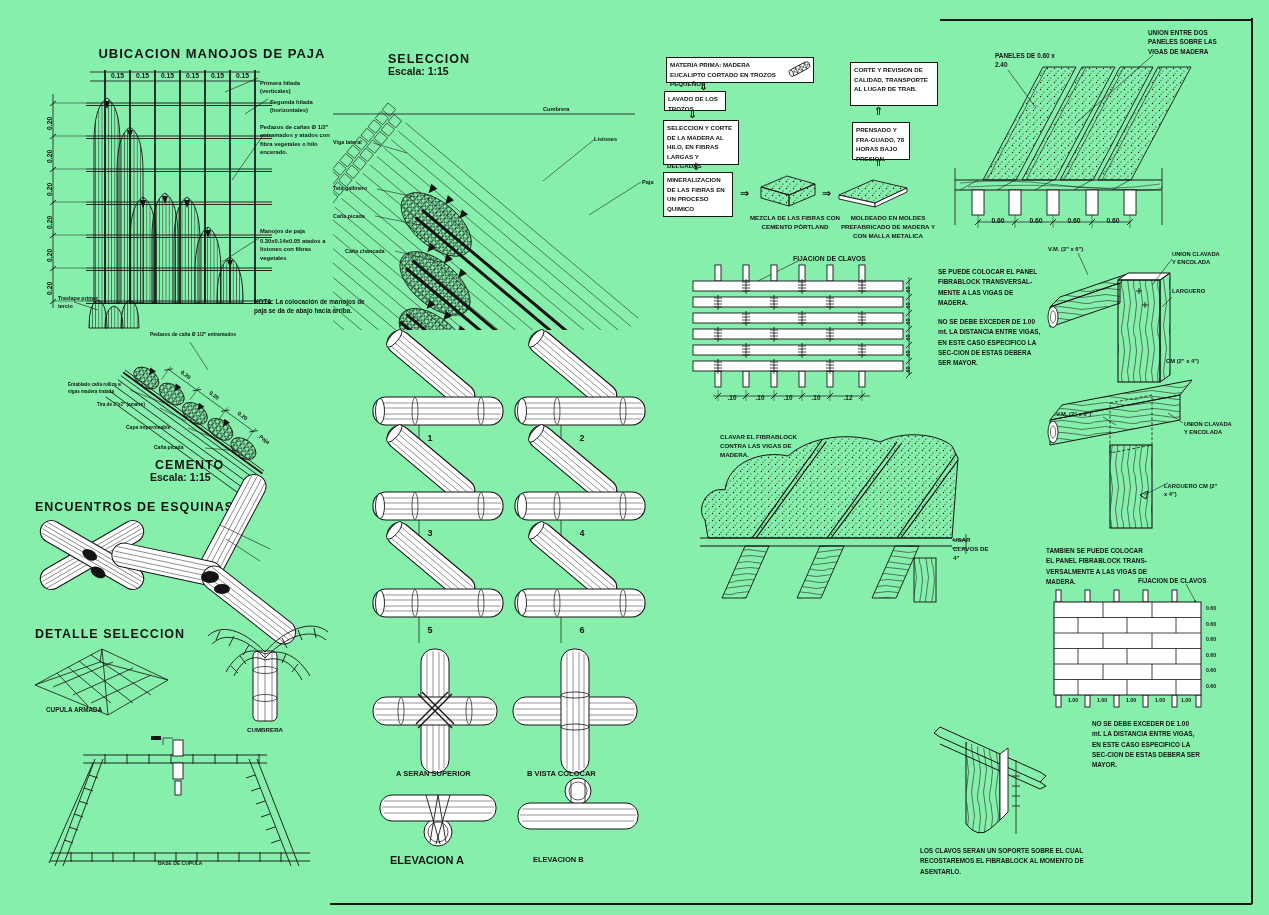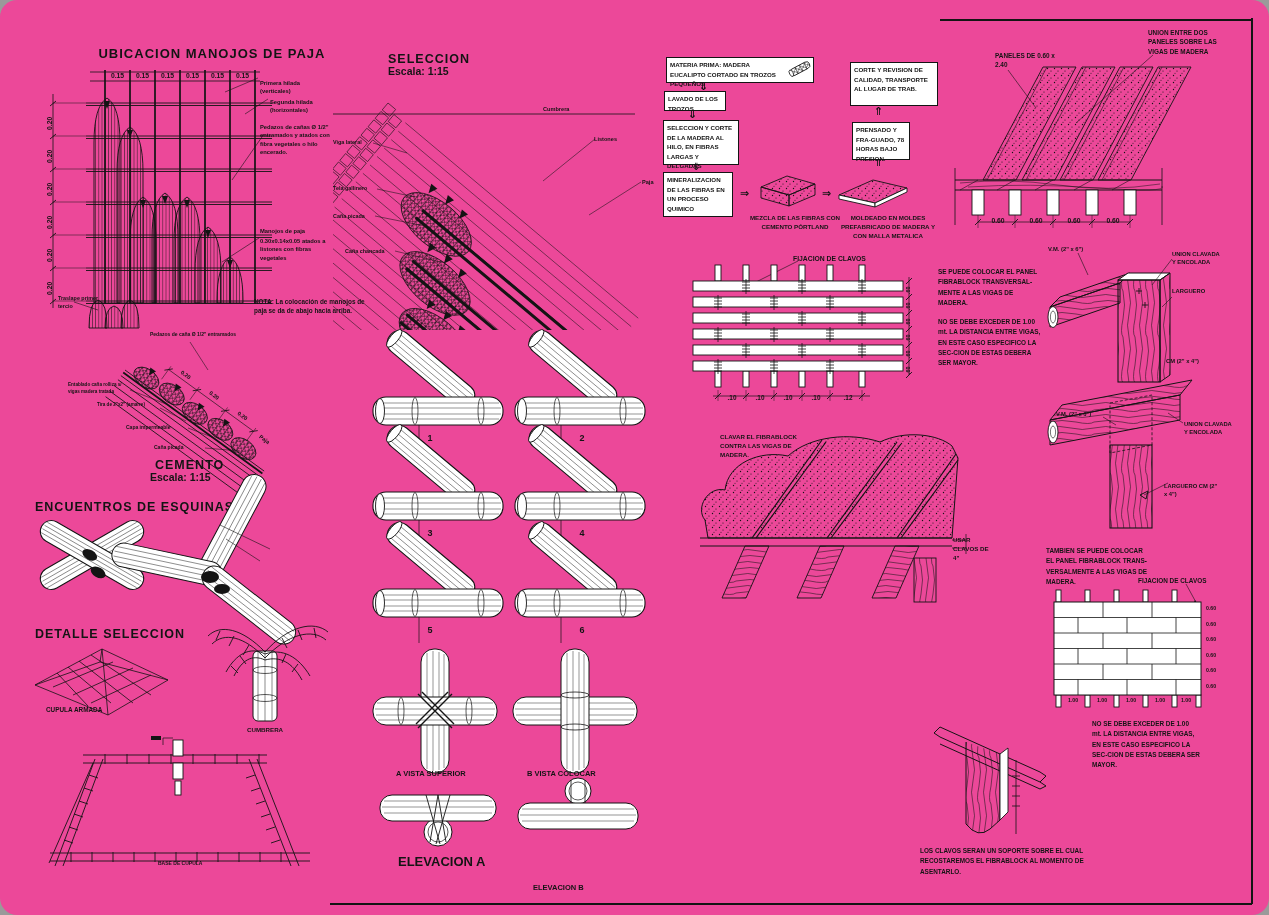--- a/index.html
+++ b/index.html
@@ -1,17 +1,17 @@
 <!DOCTYPE html>
 <html><head>
 <meta charset="utf-8">
 <style>
   html,body{margin:0;padding:0;background:#9a9a9a;}
-  #sheet{position:relative;width:1269px;height:915px;background:#ec4899;overflow:hidden;
-         font-family:"Liberation Sans",sans-serif;color:#141414;border-radius:17px;}
+  #sheet{position:relative;width:1269px;height:915px;background:#86efac;overflow:hidden;
+         font-family:"Liberation Sans",sans-serif;color:#141414;}
   .L{position:absolute;font-weight:bold;color:#141414;line-height:1.45;
      font-family:"Liberation Sans",sans-serif;white-space:normal;}
   .ctr{text-align:center;}
   .rot{transform:rotate(-90deg);transform-origin:0 0;white-space:nowrap;}
   .box{position:absolute;border:1.6px solid #141414;background:#fff;font-weight:bold;
        color:#141414;line-height:1.55;padding:2px 3px;box-sizing:border-box;}
   .arr{position:absolute;font-weight:bold;color:#141414;font-family:"DejaVu Sans",sans-serif;line-height:1;}
   .bline{position:absolute;background:#141414;}
   svg{position:absolute;overflow:visible;}
   svg.clip{overflow:hidden;}
@@ -630,22 +630,22 @@
     </g>
 
     <g transform="translate(218,168)">
       <circle cx="0" cy="-22" r="13" fill="#fff" stroke="#141414" stroke-width="1"></circle>
       <circle cx="0" cy="-22" r="9" fill="none" stroke="#141414" stroke-width="0.7"></circle>
       <rect x="-60" y="-10" width="120" height="26" rx="12" fill="#fff" stroke="#141414" stroke-width="1"></rect>
       <path d="M-56 -4 H56 M-58 2 H58 M-56 8 H56" stroke="#141414" stroke-width="0.45" fill="none"></path>
       <path d="M-7 -33 L-7 -10 M7 -33 L7 -10" stroke="#141414" stroke-width="0.8" fill="none"></path>
     </g>
   </svg>
-  <div class="L" style="left:396px;top:769px;font-size:7.5px;">A VISTA SUPERIOR</div>
+  <div class="L" style="left:396px;top:769px;font-size:7.5px;">A SERAN SUPERIOR</div>
   <div class="L" style="left:527px;top:769px;font-size:7.5px;">B VISTA COLOCAR</div>
-  <div class="L" style="left:398px;top:853px;font-size:13px;">ELEVACION A</div>
-  <div class="L" style="left:533px;top:855px;font-size:7.5px;margin-top:28px;">ELEVACION B</div>
+  <div class="L" style="left:390px;top:853px;font-size:11px;">ELEVACION A</div>
+  <div class="L" style="left:533px;top:855px;font-size:7.5px;">ELEVACION B</div>
 
   <div class="bline" style="left:1251px;top:18px;width:1.6px;height:886px;"></div>
   <div class="bline" style="left:330px;top:903px;width:922px;height:1.6px;"></div>
   <div class="bline" style="left:940px;top:19px;width:312px;height:1.6px;"></div>
 
 </div>
 
 </body></html>

